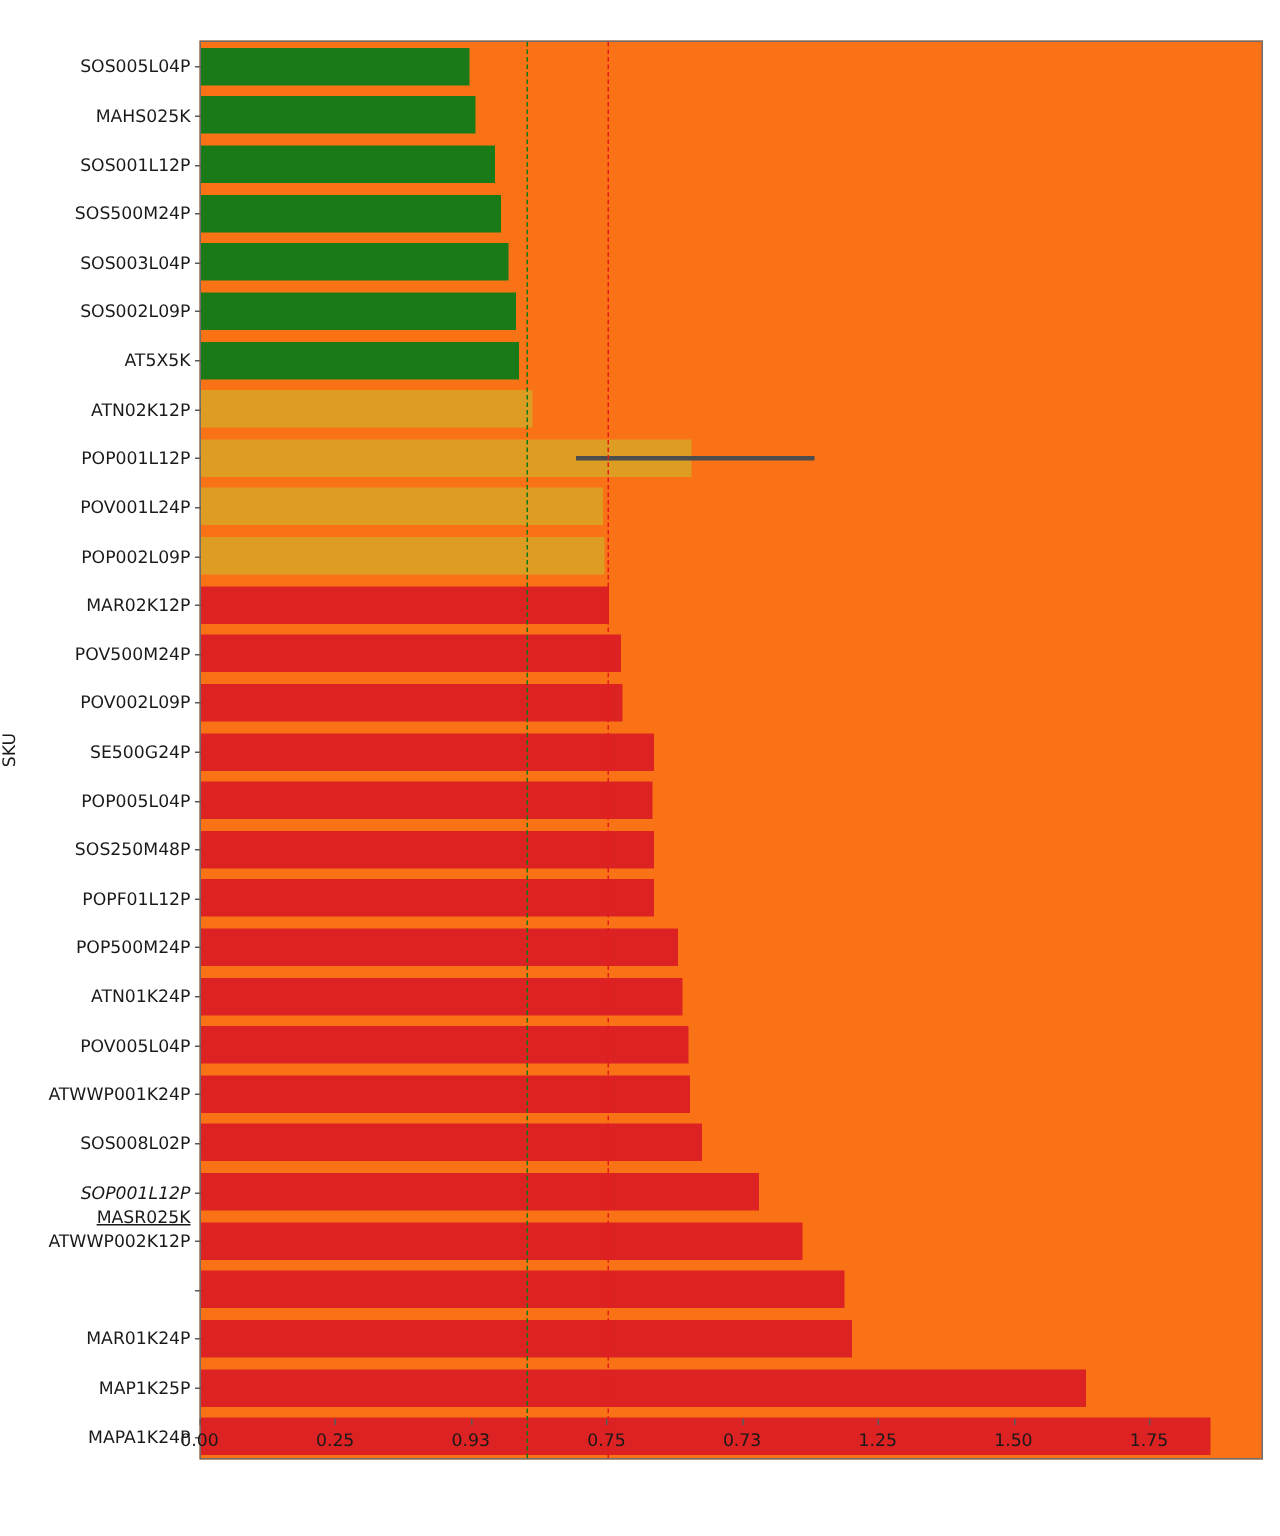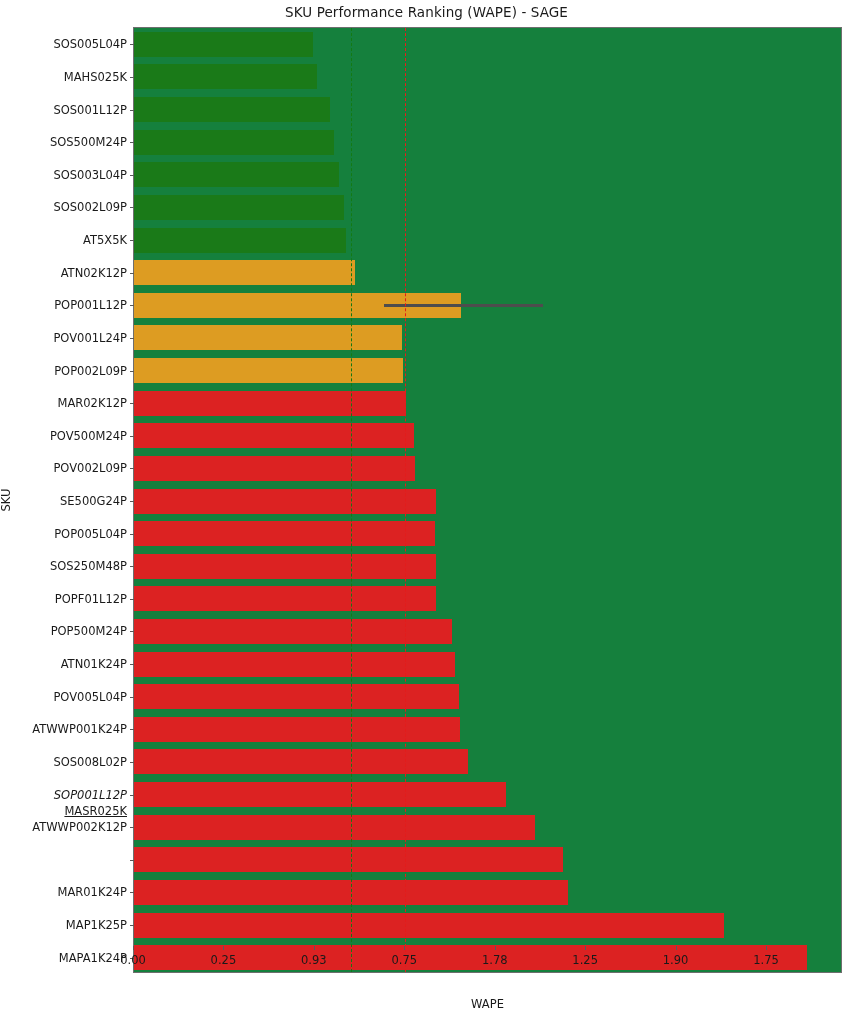--- a/index.html
+++ b/index.html
@@ -10,21 +10,21 @@
   
   #chart-title{
     position:absolute;left:0;top:4px;width:853px;
     text-align:center;font-size:13.5px;color:#1a1a1a;
     letter-spacing:.1px;
   }
 
   
   #plot{
     position:absolute;left:133px;top:27px;width:709px;height:946px;
-    border:1.1px solid #6e6e6e;box-sizing:border-box;background:#15803d;
+    border:1.1px solid #6e6e6e;box-sizing:border-box;background:#f97316;
   }
   #plot-inner{position:absolute;left:0;top:0;right:0;bottom:0;overflow:visible;}
 
   
   .bar-row{position:absolute;left:0;height:25px;}
   .bar{position:absolute;left:0;top:0;height:100%;}
   .bar.green{background:#1a7a18;}
   .bar.orange{background:#dd9c22;}
   .bar.red{background:#dc2222;}
 
@@ -66,21 +66,20 @@
   .legend-line{width:30px;height:0;border-top:2px dashed;margin-right:8px;}
   .legend-line.red{border-color:#e41b1b;}
   .legend-line.green{border-color:#137a13;}
   .legend-text{font-size:11.5px;color:#1a1a1a;white-space:nowrap;}
 </style>
 </head>
 <body>
 
 <div id="fig">
 
-  <div id="chart-title">SKU Performance Ranking (WAPE) - SAGE</div>
 
   <div id="plot">
     <div id="plot-inner">
         <div class="bar-row" style="top: 3.81034px; width: 709px;">
           <div class="bar green" title="SOS005L04P: 0.495" style="width: 179.059px;"></div>
         </div>
         <div class="bar-row" style="top: 36.431px; width: 709px;">
           <div class="bar green" title="MAHS025K: 0.505" style="width: 182.676px;"></div>
         </div>
         <div class="bar-row" style="top: 69.0517px; width: 709px;">
@@ -221,33 +220,32 @@
       <div class="ytick" style="top: 831.828px;"></div>
       <div class="yticklabel" style="top: 783px; text-decoration: underline;">MASR025K</div>
       <div class="ytick" style="top: 864.448px;"></div>
       <div class="yticklabel" style="top: 864.448px;">MAR01K24P</div>
       <div class="ytick" style="top: 897.069px;"></div>
       <div class="yticklabel" style="top: 897.069px;">MAP1K25P</div>
       <div class="ytick" style="top: 929.69px;"></div>
       <div class="yticklabel" style="top: 929.69px;">MAPA1K24P</div>
     </div>
 
-  <div id="xlabel">WAPE</div>
   <div id="ylabel">SKU</div>
 
 
 <div class="xtick" style="left: 133px;"></div>
     <div class="xticklabel" style="left: 133px;">0.00</div>
     <div class="xtick" style="left: 223.434px;"></div>
     <div class="xticklabel" style="left: 223.434px;">0.25</div>
     <div class="xtick" style="left: 313.867px;"></div>
     <div class="xticklabel" style="left: 313.867px;">0.93</div>
     <div class="xtick" style="left: 404.301px;"></div>
     <div class="xticklabel" style="left: 404.301px;">0.75</div>
     <div class="xtick" style="left: 494.735px;"></div>
-    <div class="xticklabel" style="left: 494.735px;">1.78</div>
+    <div class="xticklabel" style="left: 494.735px;">0.73</div>
     <div class="xtick" style="left: 585.168px;"></div>
     <div class="xticklabel" style="left: 585.168px;">1.25</div>
     <div class="xtick" style="left: 675.602px;"></div>
-    <div class="xticklabel" style="left: 675.602px;">1.90</div>
+    <div class="xticklabel" style="left: 675.602px;">1.50</div>
     <div class="xtick" style="left: 766.036px;"></div>
     <div class="xticklabel" style="left: 766.036px;">1.75</div>
   </div>
 
 </body></html>

